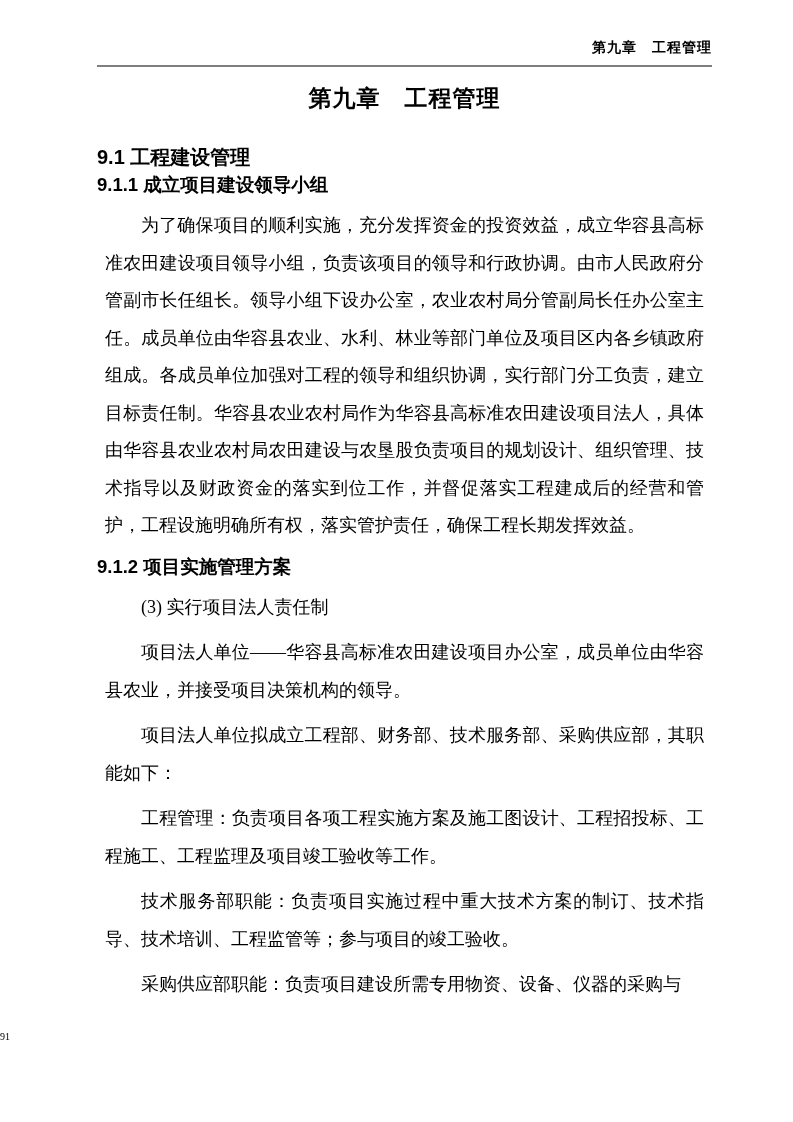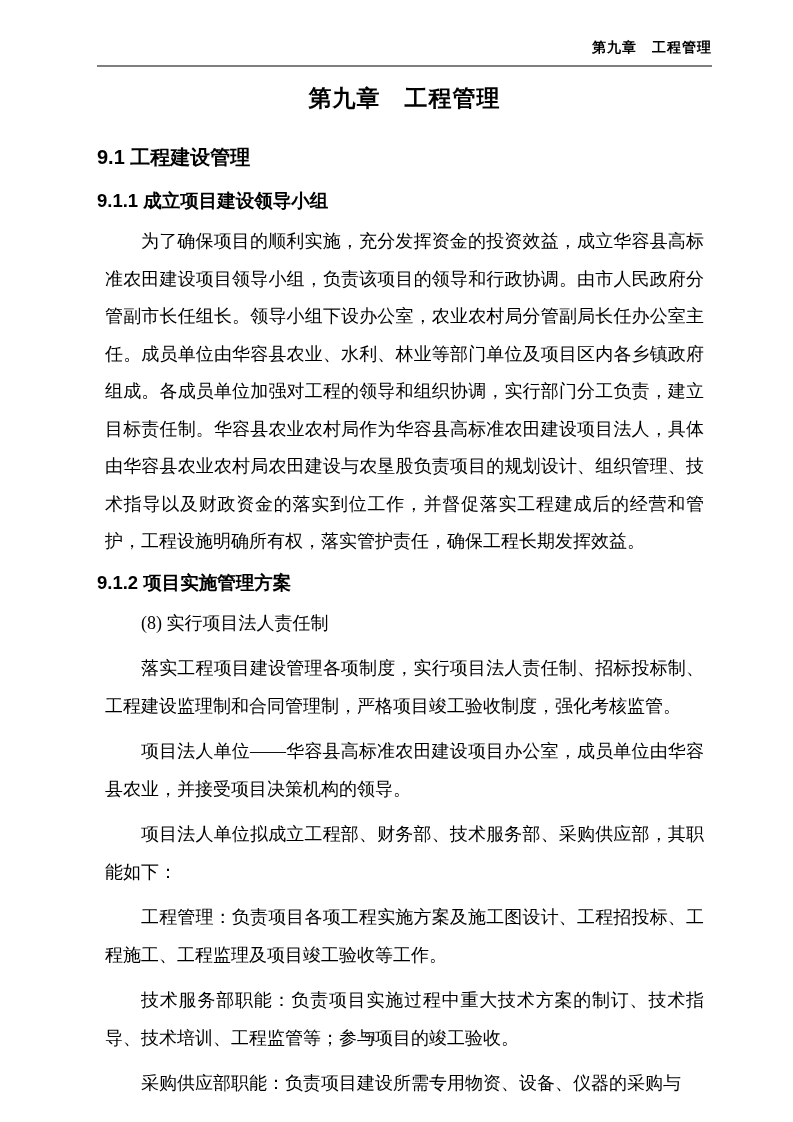--- a/index.html
+++ b/index.html
@@ -48,21 +48,21 @@
   }
   .h2 {
     margin-top: 28px;
     font-family: "Liberation Sans", sans-serif;
     font-weight: bold;
     font-size: 20px;
     line-height: 28px;
     text-align: left;
   }
   .h3 {
-    margin-top: 16px;
+    margin-top: 0;
     font-family: "Liberation Sans", sans-serif;
     font-weight: bold;
     font-size: 18.5px;
     line-height: 28px;
     text-align: left;
   }
   .h3.mid {
     margin-top: 0;
     margin-bottom: 4px;
   }
@@ -74,23 +74,23 @@
     text-align: justify;
     text-justify: inter-ideograph;
     text-indent: 2em;
     word-break: break-all;
   }
   .page-number {
     position: absolute;
     top: 1028px;
     left: 0;
     width: 741px;
-    text-align: center;
+    text-align: left;
     font-family: "Liberation Serif", serif;
-    font-size: 12px;
+    font-size: 10px;
     line-height: 18px;
   }
 </style>
 </head>
 <body>
 
 <div class="page">
   <div class="content">
 
     <div class="running-head">第九章　工程管理</div>
@@ -100,23 +100,22 @@
     <div class="chapter-title">第九章　工程管理</div>
 
     <div class="h2">9.1 工程建设管理</div>
 
     <div class="h3">9.1.1 成立项目建设领导小组</div>
 
     <p class="para">为了确保项目的顺利实施，充分发挥资金的投资效益，成立华容县高标准农田建设项目领导小组，负责该项目的领导和行政协调。由市人民政府分管副市长任组长。领导小组下设办公室，农业农村局分管副局长任办公室主任。成员单位由华容县农业、水利、林业等部门单位及项目区内各乡镇政府组成。各成员单位加强对工程的领导和组织协调，实行部门分工负责，建立目标责任制。华容县农业农村局作为华容县高标准农田建设项目法人，具体由华容县农业农村局农田建设与农垦股负责项目的规划设计、组织管理、技术指导以及财政资金的落实到位工作，并督促落实工程建成后的经营和管护，工程设施明确所有权，落实管护责任，确保工程长期发挥效益。</p>
 
     <div class="h3 mid">9.1.2 项目实施管理方案</div>
 
-    <p class="para">(8) 实行项目法人责任制</p>
+    <p class="para">(3) 实行项目法人责任制</p>
 
-    <p class="para">落实工程项目建设管理各项制度，实行项目法人责任制、招标投标制、工程建设监理制和合同管理制，严格项目竣工验收制度，强化考核监管。</p>
 
     <p class="para">项目法人单位——华容县高标准农田建设项目办公室，成员单位由华容县农业，并接受项目决策机构的领导。</p>
 
     <p class="para">项目法人单位拟成立工程部、财务部、技术服务部、采购供应部，其职能如下：</p>
 
     <p class="para">工程管理：负责项目各项工程实施方案及施工图设计、工程招投标、工程施工、工程监理及项目竣工验收等工作。</p>
 
     <p class="para">技术服务部职能：负责项目实施过程中重大技术方案的制订、技术指导、技术培训、工程监管等；参与项目的竣工验收。</p>
 
     <p class="para">采购供应部职能：负责项目建设所需专用物资、设备、仪器的采购与</p>

